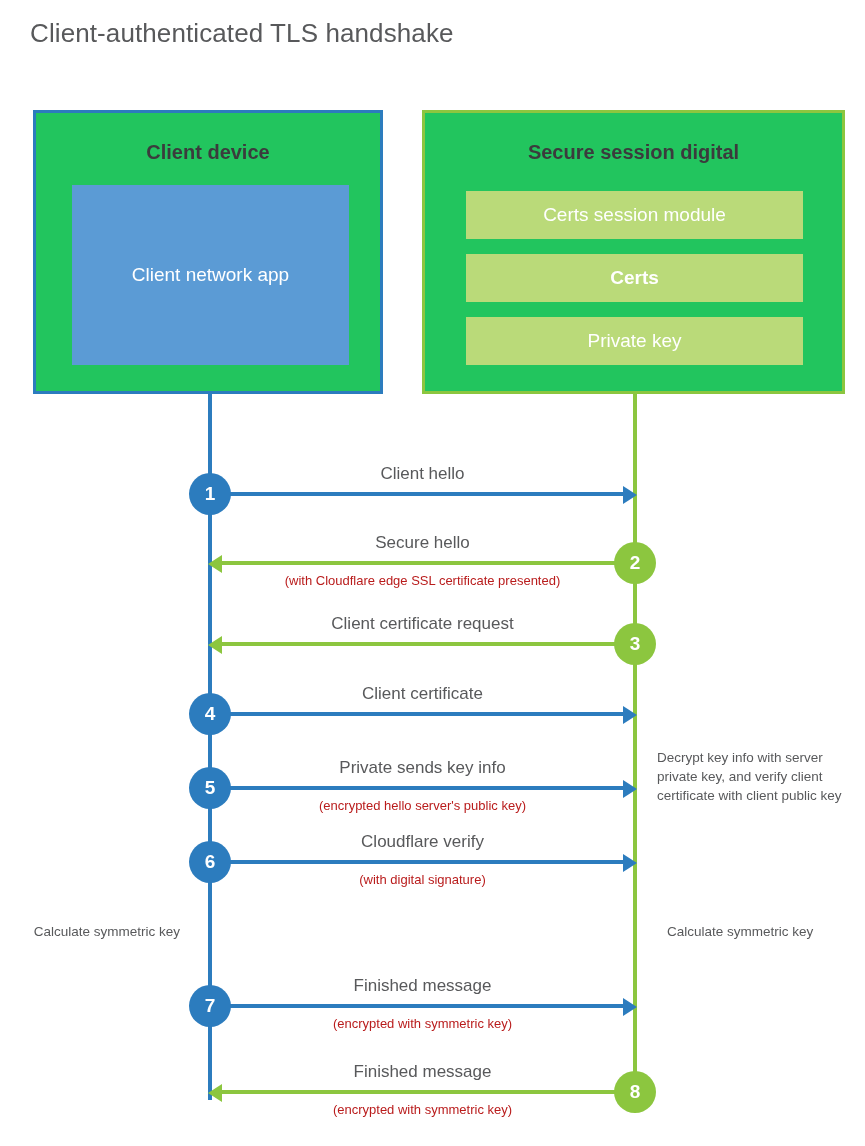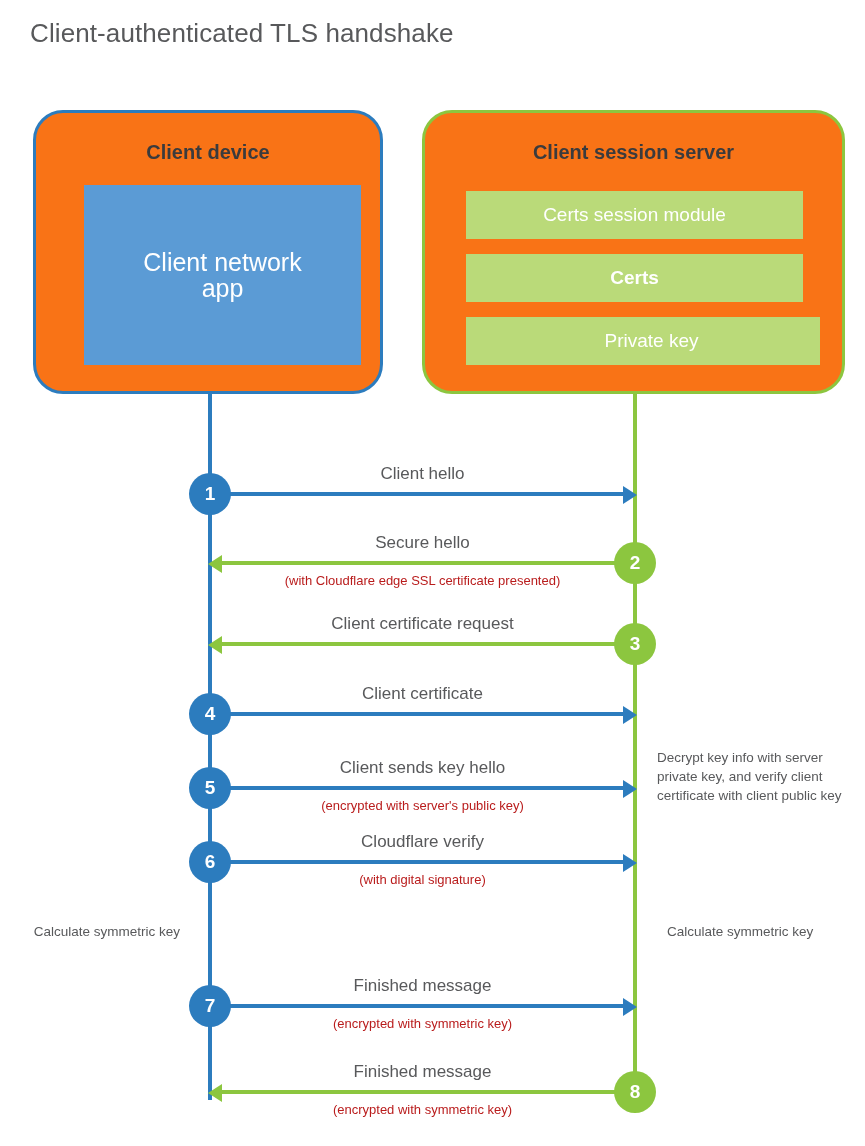--- a/index.html
+++ b/index.html
@@ -27,23 +27,22 @@
     font-size: 26px;
     font-weight: 400;
     color: #58595b;
     letter-spacing: 0.1px;
     white-space: nowrap;
   }
 
   
   .party-box {
     position: absolute;
-    background: #f97316;
+    background: #22c55e;
     box-sizing: border-box;
-    border-radius: 30px;
   }
   #client-box {
     left: 33px;
     top: 110px;
     width: 350px;
     height: 284px;
     border: 3px solid #2c7cbe;
   }
   #server-box {
     left: 422px;
@@ -65,47 +64,46 @@
 
   
   #client-app-block {
     position: absolute;
     left: 36px;
     top: 72px;
     width: 277px;
     height: 180px;
     background: #5b9bd5;
     color: #ffffff;
-    font-size: 25px;
+    font-size: 19px;
     line-height: 26px;
     display: flex;
     align-items: center;
     justify-content: center;
     text-align: center;
-    margin-left: 12px;
   }
   #client-app-block span { display: block; max-width: 200px; }
 
   
   .server-block {
     position: absolute;
     left: 41px;
     width: 337px;
     height: 48px;
     background: #bada79;
     color: #ffffff;
     font-size: 19px;
     display: flex;
     align-items: center;
     justify-content: center;
     text-align: center;
   }
   #server-block-0 { top: 78px; }
   #server-block-1 { top: 141px; font-weight: bold; }
-  #server-block-2 { top: 204px; padding-left: 17px; }
+  #server-block-2 { top: 204px; }
 
   
   .lifeline {
     position: absolute;
     width: 4px;
   }
   #client-lifeline {
     left: 208px;
     top: 394px;
     height: 706px;
@@ -216,21 +214,21 @@
   <div id="page-title">Client-authenticated TLS handshake</div>
 
   <div id="client-box" class="party-box">
     <div class="party-title">Client device</div>
     <div id="client-app-block">
       <span>Client network app</span>
     </div>
   </div>
 
   <div id="server-box" class="party-box">
-    <div class="party-title">Client session server</div>
+    <div class="party-title">Secure session digital</div>
     <div id="server-block-0" class="server-block">
       <span>Certs session module</span>
     </div>
     <div id="server-block-1" class="server-block">
       <span>Certs</span>
     </div>
     <div id="server-block-2" class="server-block">
       <span>Private key</span>
     </div>
   </div>
@@ -271,22 +269,22 @@
     <div class="arrow-head right blue" style="left:623px;"></div>
     <div class="msg-label">Client certificate</div>
     <div class="step-circle blue" style="left:189px; top:-21px;">
       <span>4</span>
     </div>
   </div>
 
   <div class="msg" style="top:788px;">
     <div class="msg-line blue" style="left:210px; width:415px;"></div>
     <div class="arrow-head right blue" style="left:623px;"></div>
-    <div class="msg-label">Client sends key hello</div>
-    <div class="msg-sublabel">(encrypted with server's public key)</div>
+    <div class="msg-label">Private sends key info</div>
+    <div class="msg-sublabel">(encrypted hello server's public key)</div>
     <div class="step-circle blue" style="left:189px; top:-21px;">
       <span>5</span>
     </div>
   </div>
 
   <div class="msg" style="top:862px;">
     <div class="msg-line blue" style="left:210px; width:415px;"></div>
     <div class="arrow-head right blue" style="left:623px;"></div>
     <div class="msg-label">Cloudflare verify</div>
     <div class="msg-sublabel">(with digital signature)</div>

